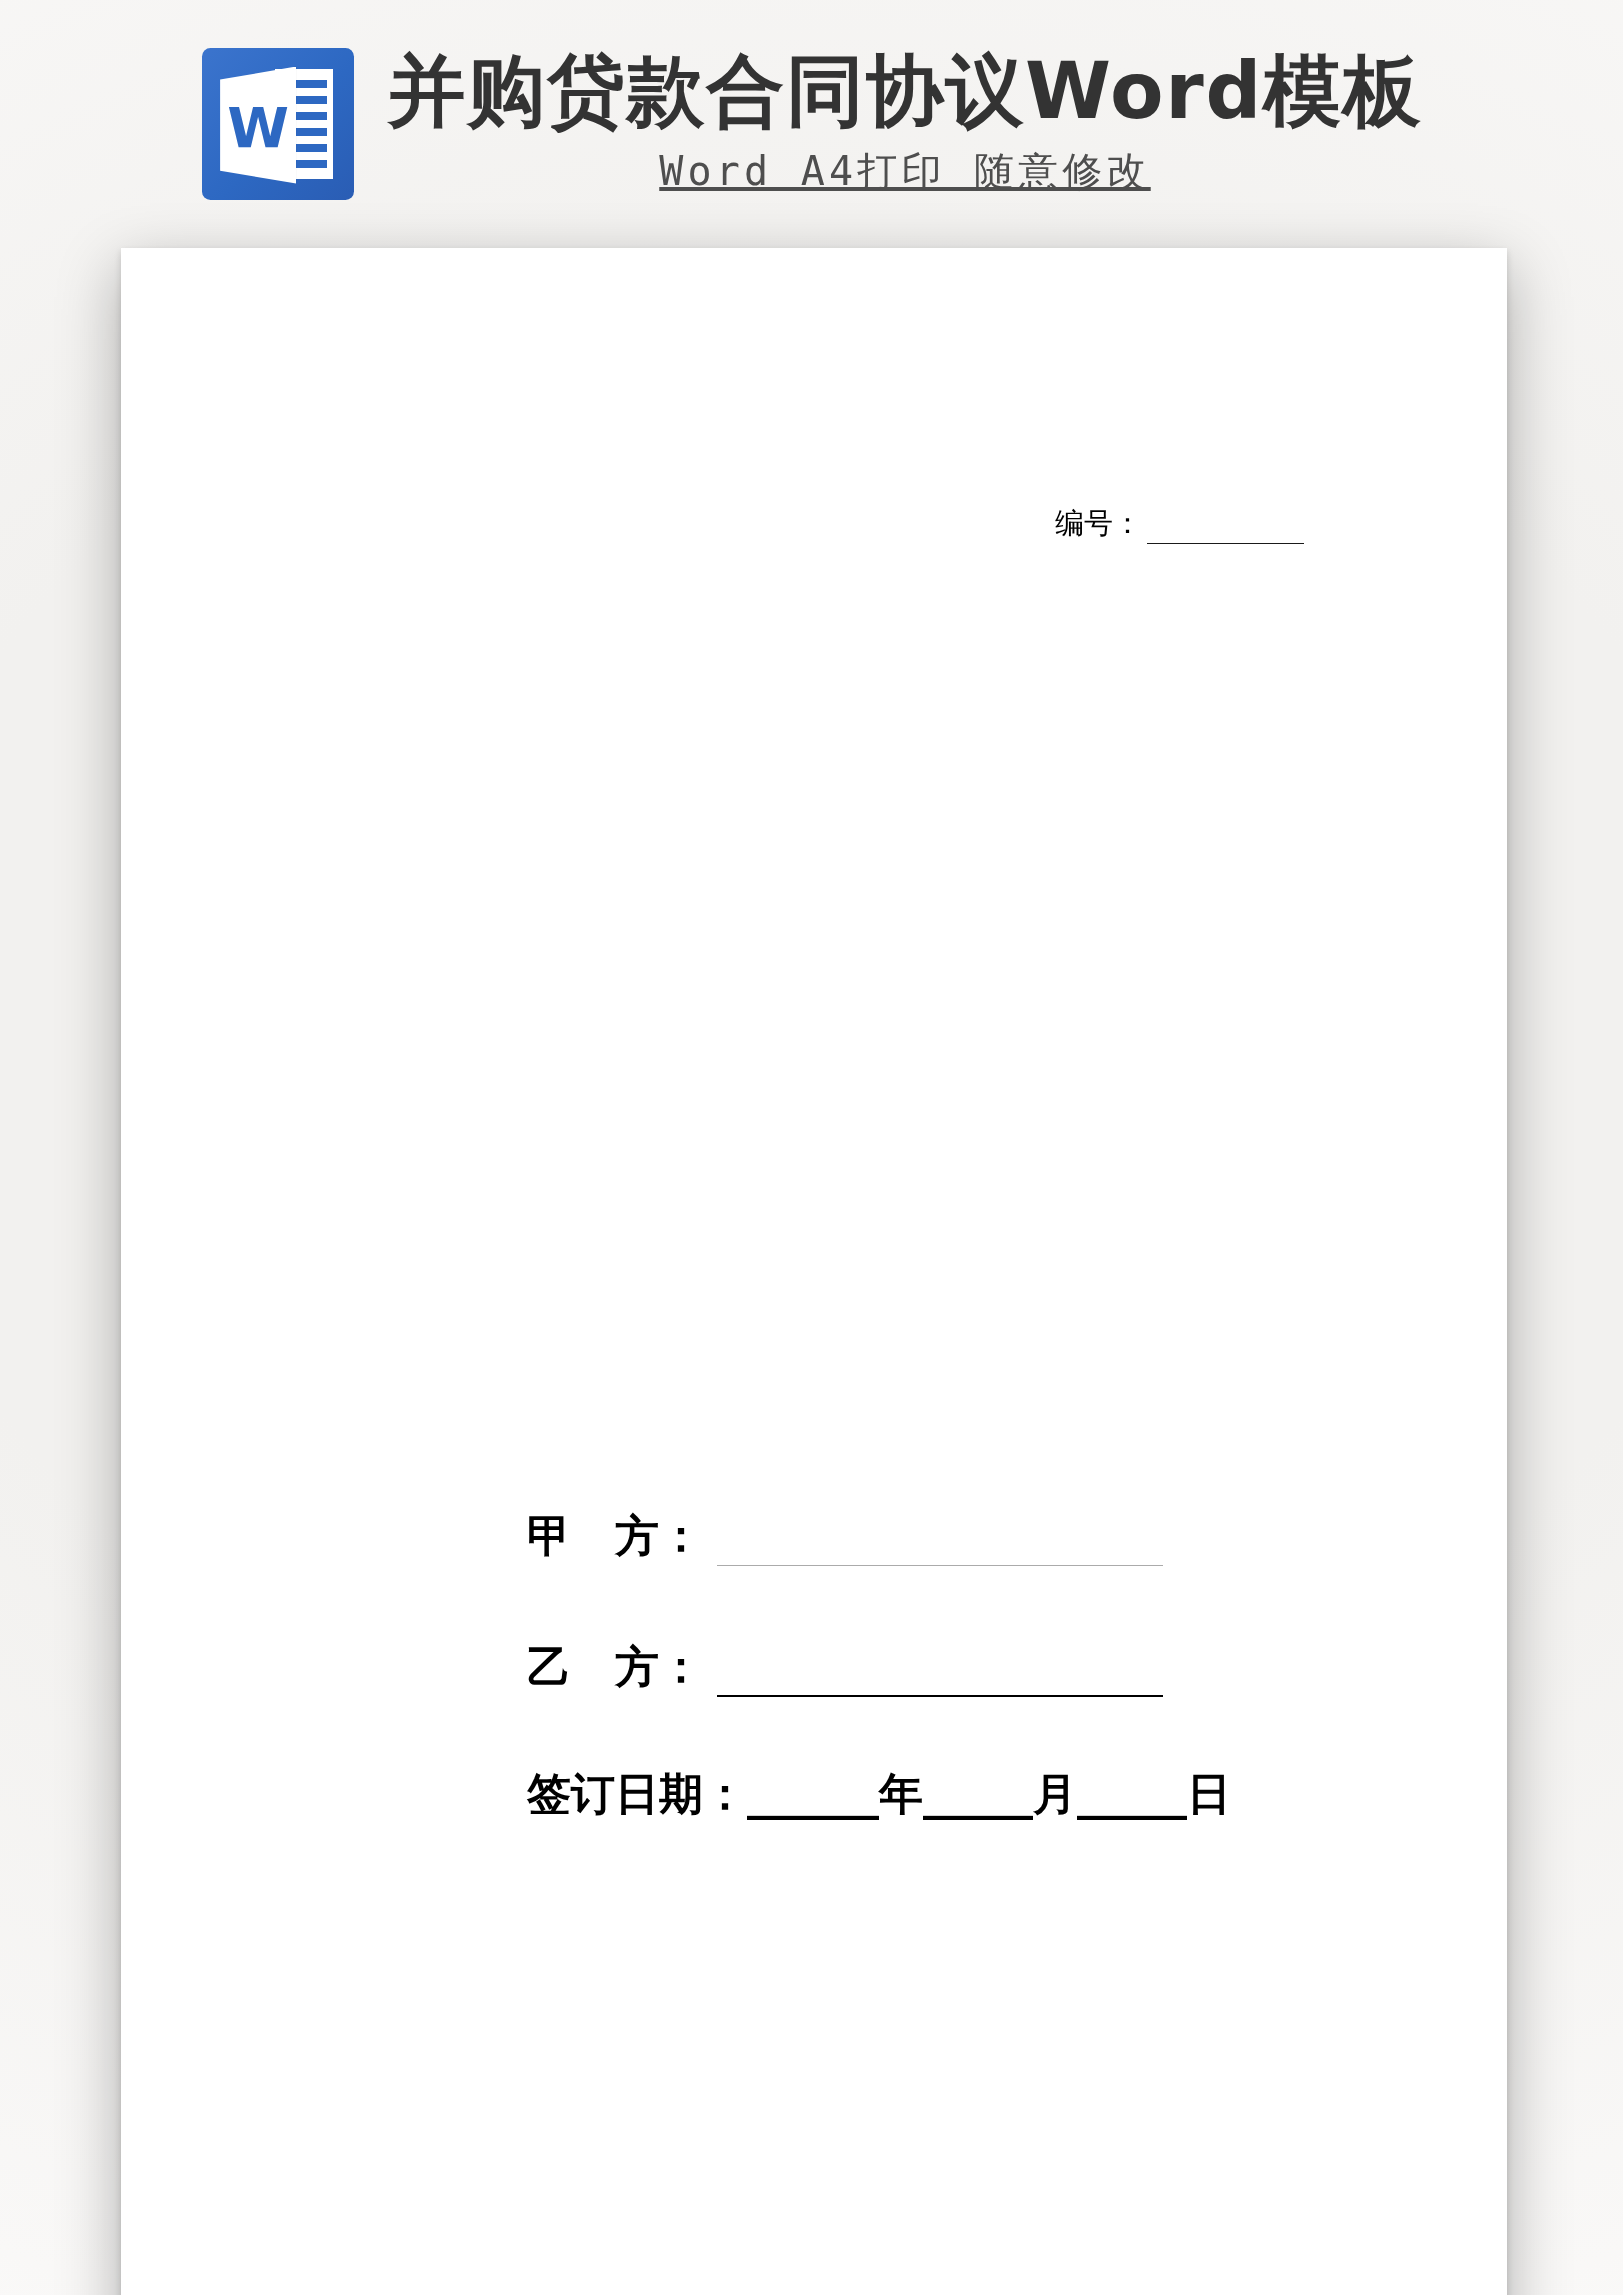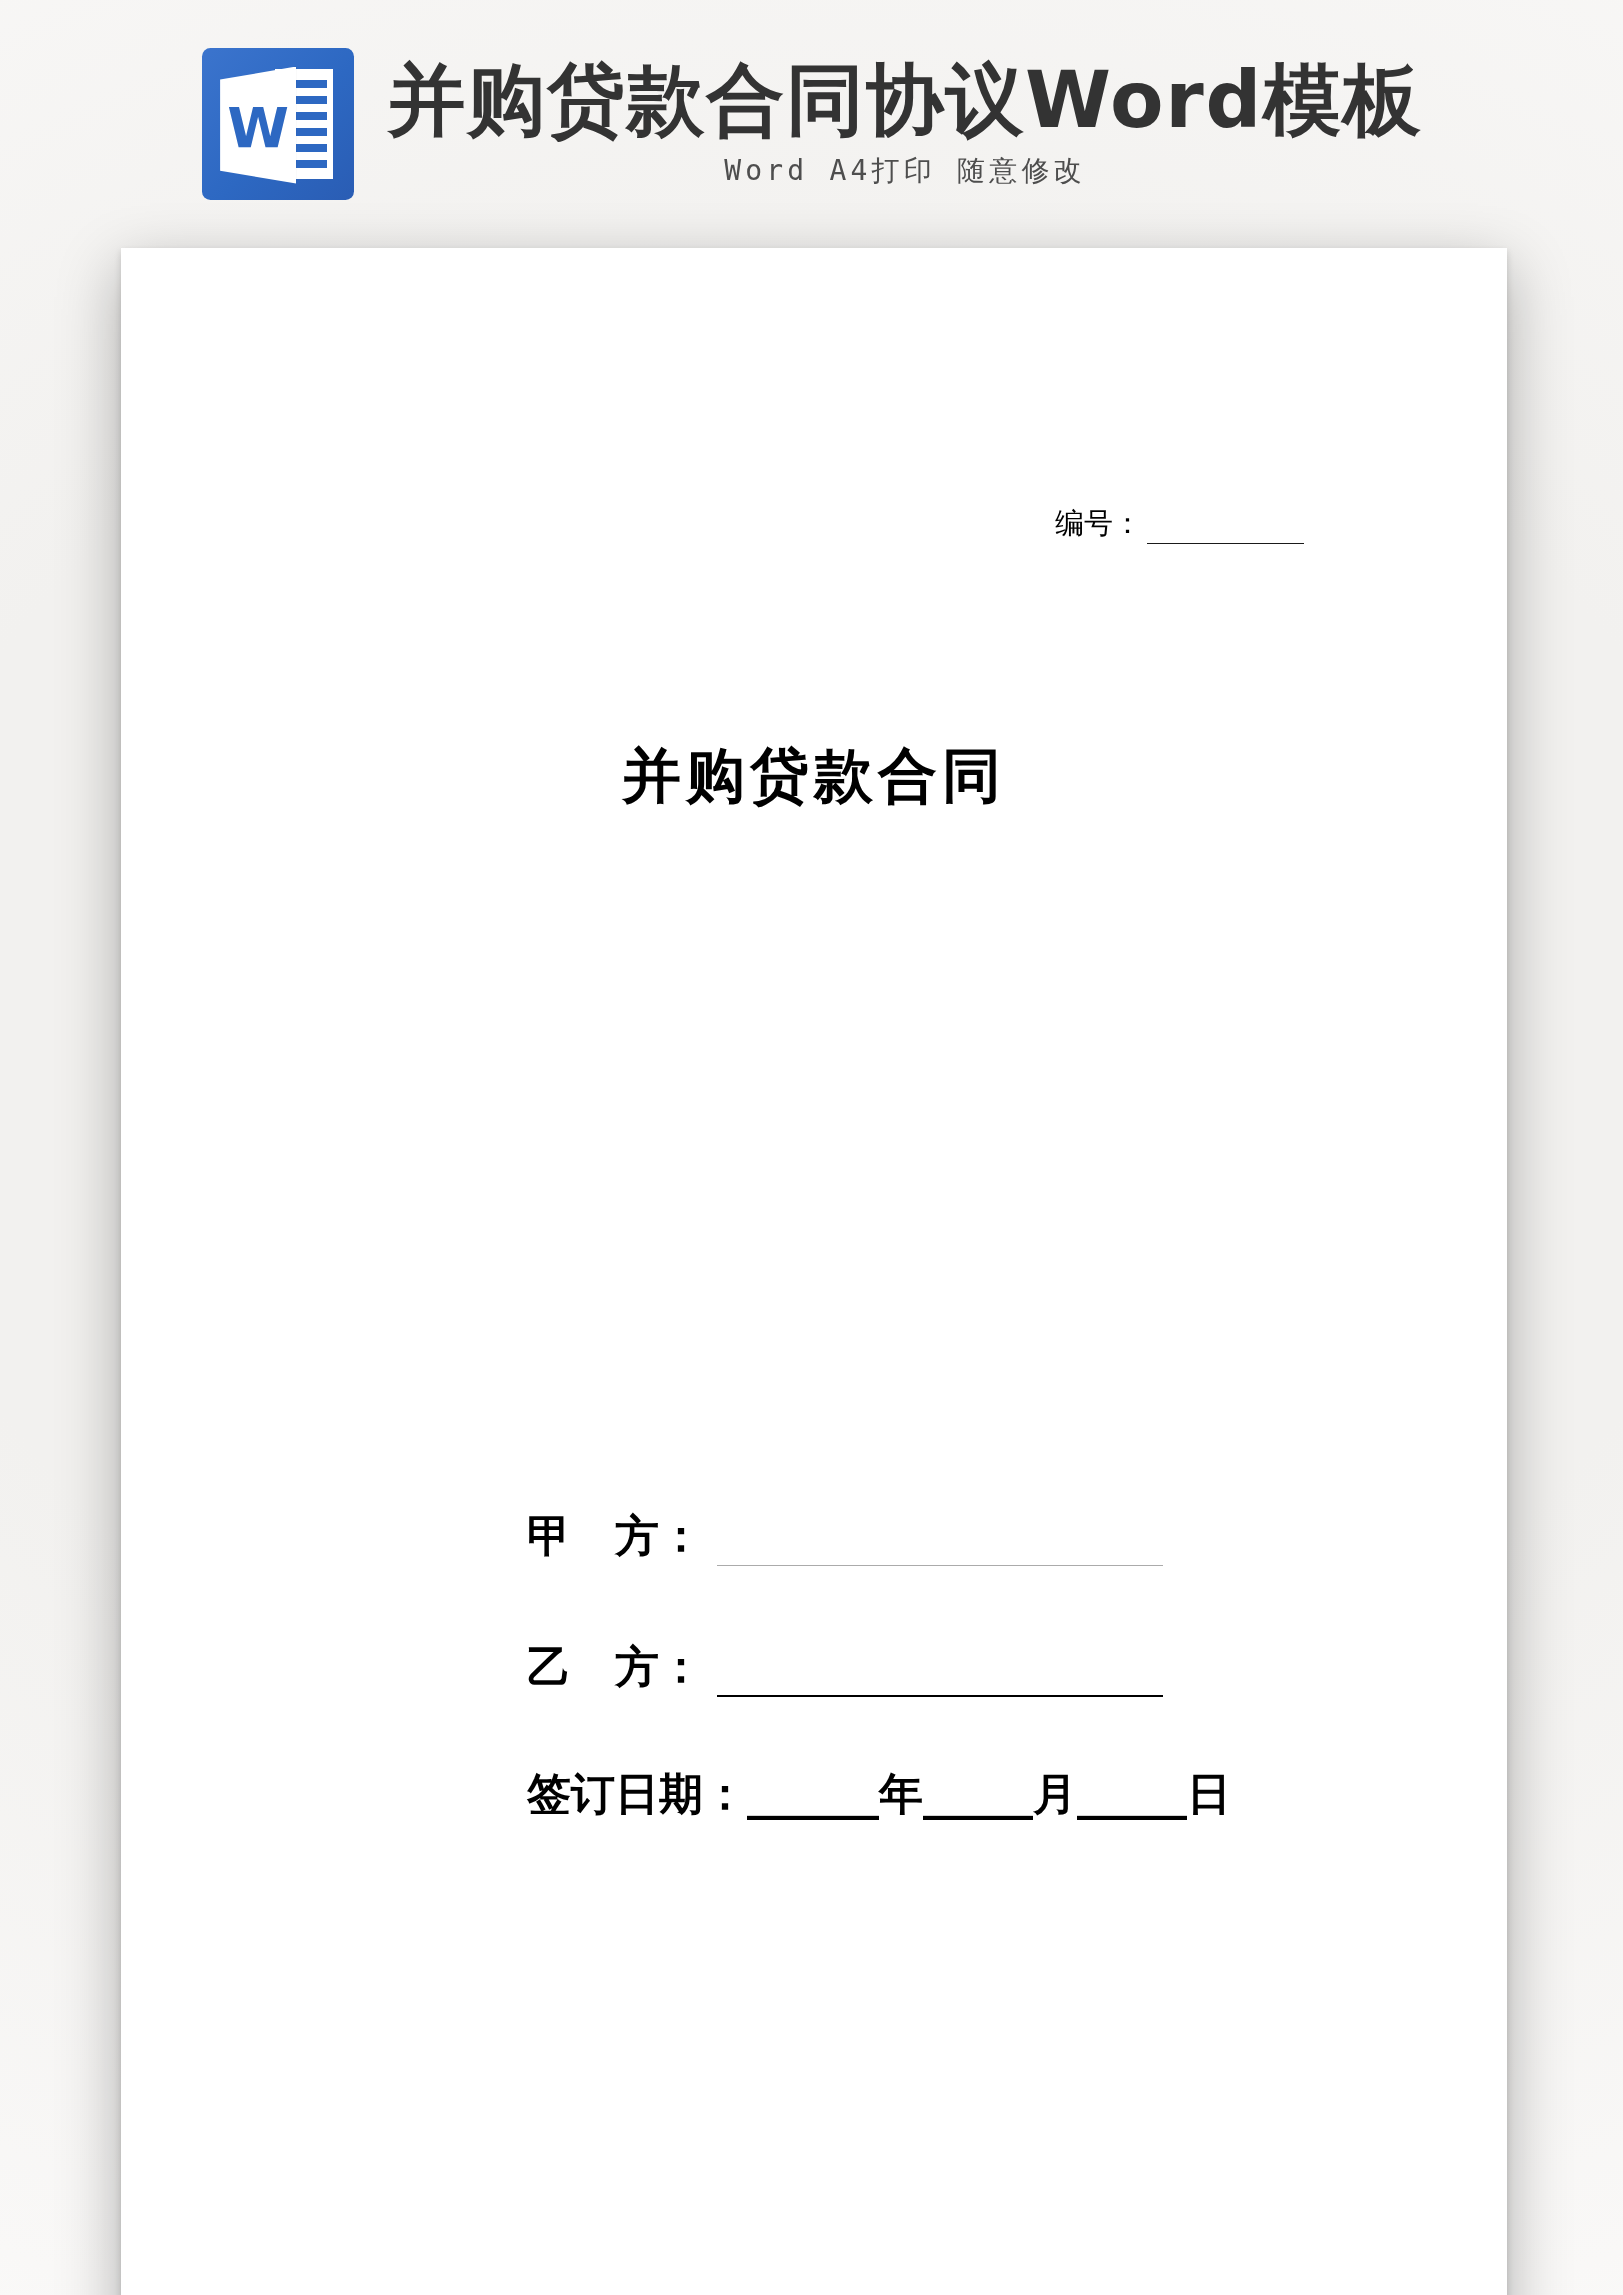--- a/index.html
+++ b/index.html
@@ -44,23 +44,23 @@
     font-size: 56px; font-weight: bold; color: #2d68c2;
     font-family: "DejaVu Sans", sans-serif;
     transform: translateY(1.7px);
   }
   .header-text { display: flex; flex-direction: column; align-items: center; }
   .site-title {
     font-size: 78px; font-weight: bold; color: #333333;
     letter-spacing: 1.7px; line-height: 1.1; white-space: nowrap;
   }
   .site-subtitle {
-    margin-top: 8.5px; font-size: 28px; color: #4e4e4e;
+    margin-top: 8.5px; font-size: 40px; color: #4e4e4e;
     font-family: "DejaVu Sans Mono", "Liberation Mono", monospace;
-    letter-spacing: 4.2px; white-space: nowrap;
+    letter-spacing: 4.2px; white-space: nowrap; text-decoration: underline;
   }
 
   
   .doc-page {
     position: absolute; left: 121px; top: 248px; width: 1386px; height: 2274px;
     background: #ffffff;
     box-shadow: 0 2.5px 6.8px rgba(0,0,0,0.15), 0 18.6px 59px rgba(0,0,0,0.30);
     font-family: "DejaVu Serif", "Liberation Serif", serif;
     color: #000;
   }
@@ -109,21 +109,20 @@
     <div class="site-subtitle">Word A4打印 随意修改</div>
   </div>
 </div>
 
 <div class="doc-page">
 
   <div class="doc-number">
     <span>编号：</span><span class="blank-line number-blank"></span>
   </div>
 
-  <h2 class="doc-title">并购贷款合同</h2>
 
   <div class="field field-a">
     <span>甲　方：</span><span class="blank-line party-blank blank-gray"></span>
   </div>
 
   <div class="field field-b">
     <span>乙　方：</span><span class="blank-line party-blank blank-black"></span>
   </div>
 
   <div class="field field-date">

